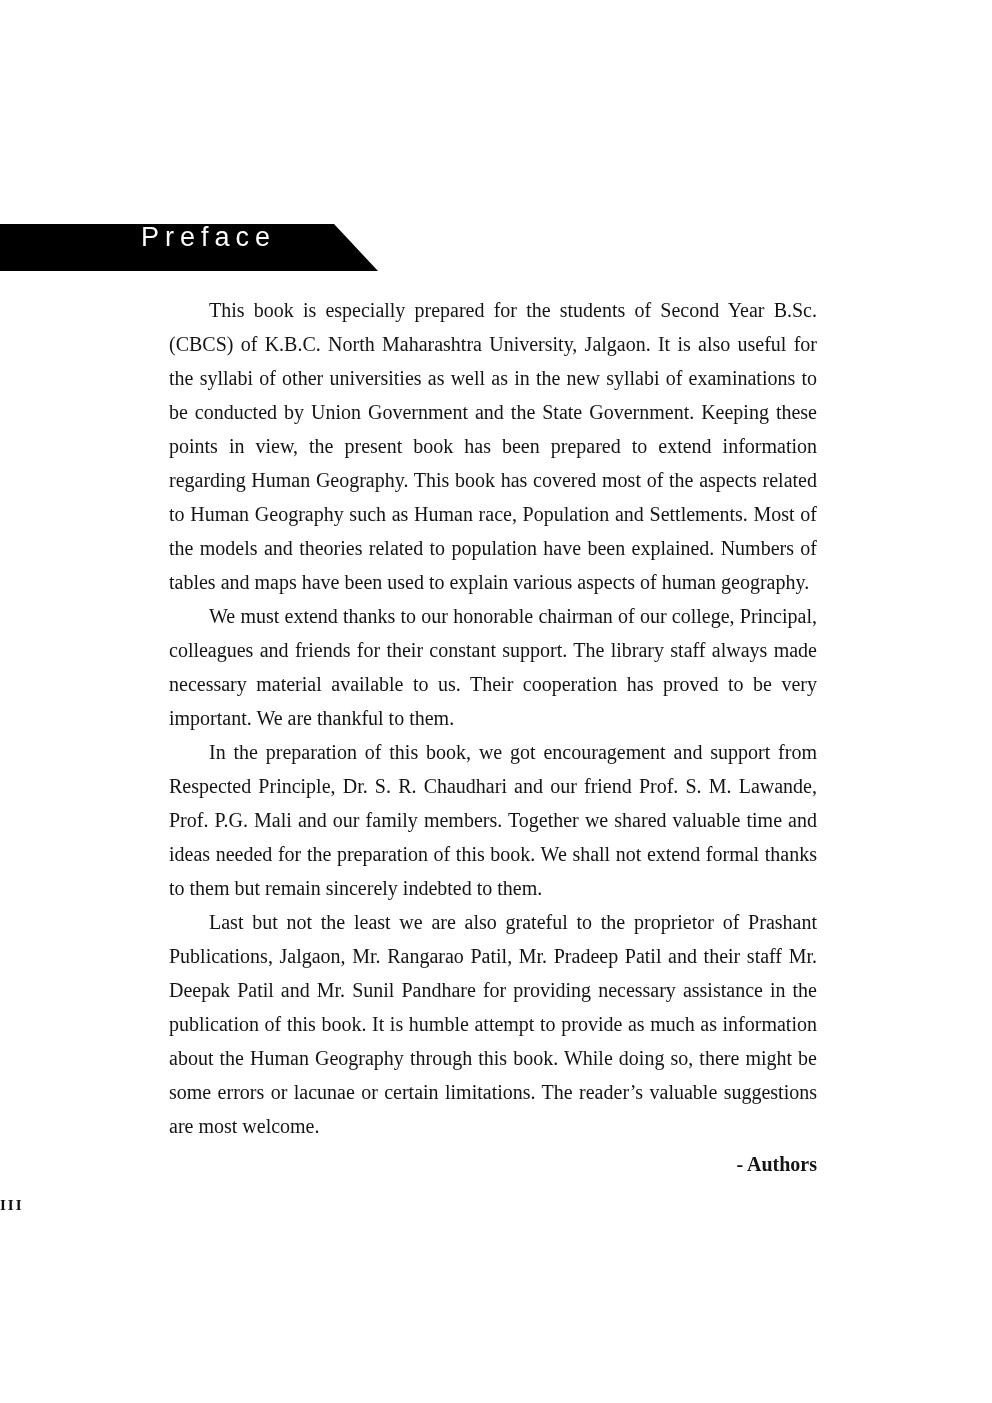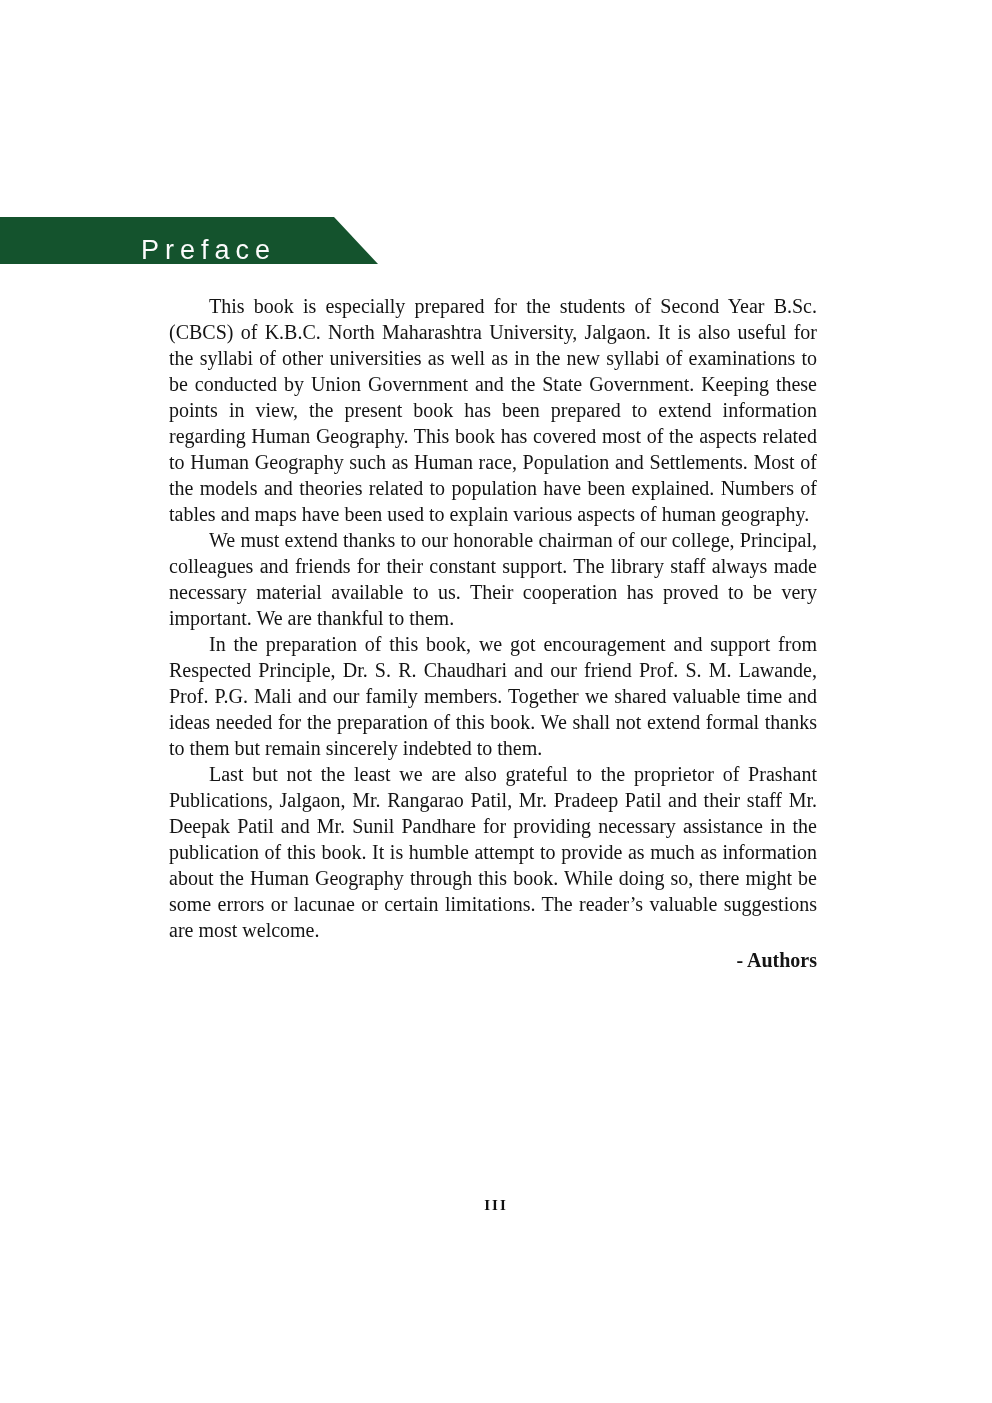--- a/index.html
+++ b/index.html
@@ -12,65 +12,64 @@
     width: 992px;
     height: 1403px;
     background: #ffffff;
     font-family: "Liberation Serif", serif;
     color: #141414;
     overflow: hidden;
   }
   .banner {
     position: absolute;
     left: 0;
-    top: 217px;
+    top: 224px;
     width: 378px;
     height: 47px;
-    background: #14532d;
+    background: #000000;
     clip-path: polygon(0 0, 334px 0, 378px 47px, 0 47px);
     display: flex;
-    align-items: flex-end;
+    align-items: flex-start;
   }
   .banner-title {
     font-family: "Liberation Sans", sans-serif;
     font-weight: 400;
     color: #fcfcfc;
     font-size: 27px;
     letter-spacing: 6px;
     padding-left: 141px;
     line-height: 1;
     white-space: nowrap;
   }
   .body-text {
     position: absolute;
     left: 169px;
     top: 293px;
     width: 648px;
     font-size: 20px;
-    line-height: 26px;
+    line-height: 34px;
     text-align: justify;
     text-align-last: left;
   }
   .para {
     margin: 0;
     text-indent: 40px;
   }
   .authors {
     margin: 4px 0 0 0;
     text-align: center;
     text-align-last: right;
     font-weight: bold;
     text-indent: 0;
   }
   .page-number {
     position: absolute;
     left: 0;
     top: 1197px;
     width: 100%;
-    text-align: center;
     font-weight: bold;
     font-size: 15px;
     letter-spacing: 2px;
     color: #101010;
   }
 </style>
 </head>
 <body>
 
 <div class="page">

